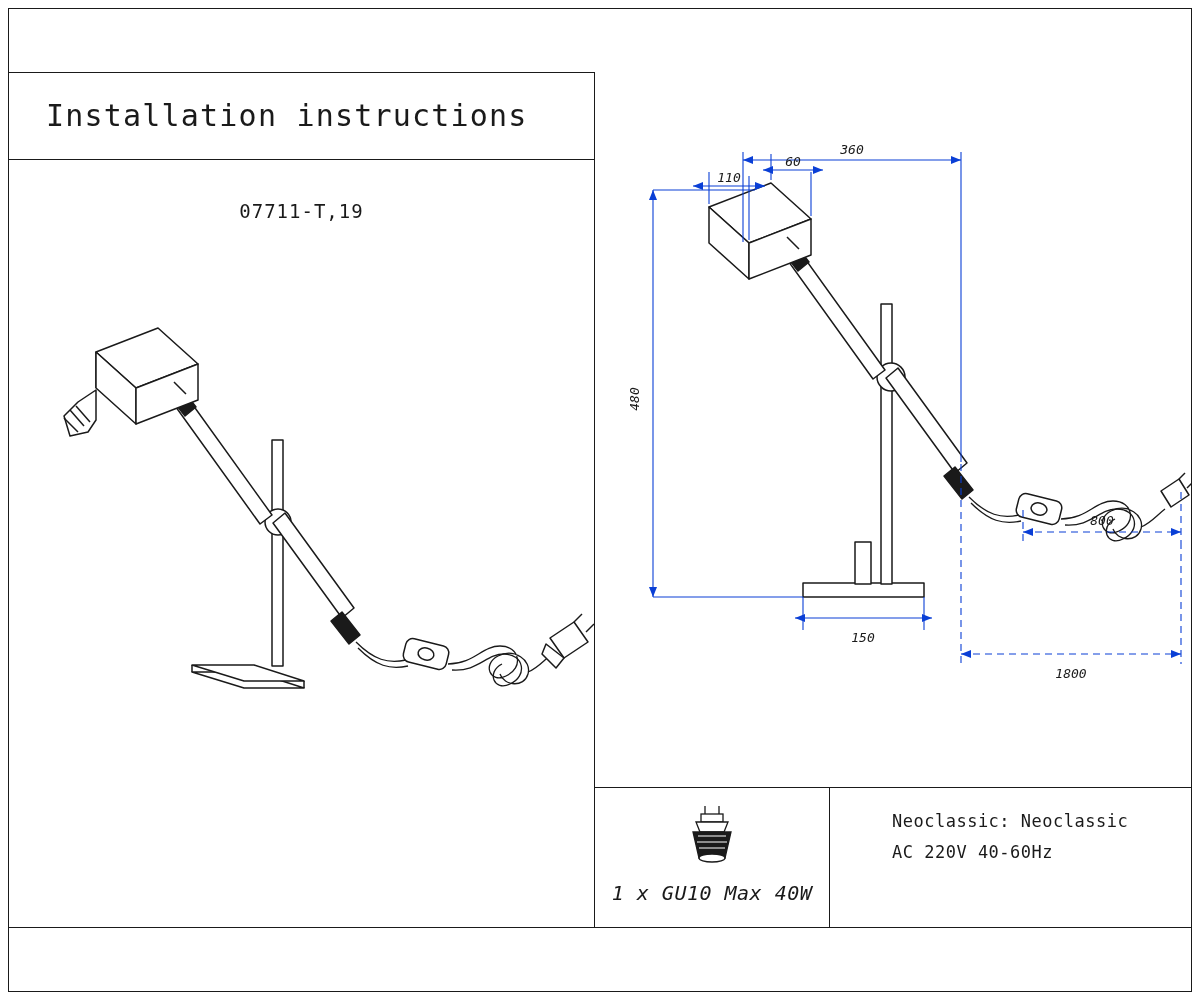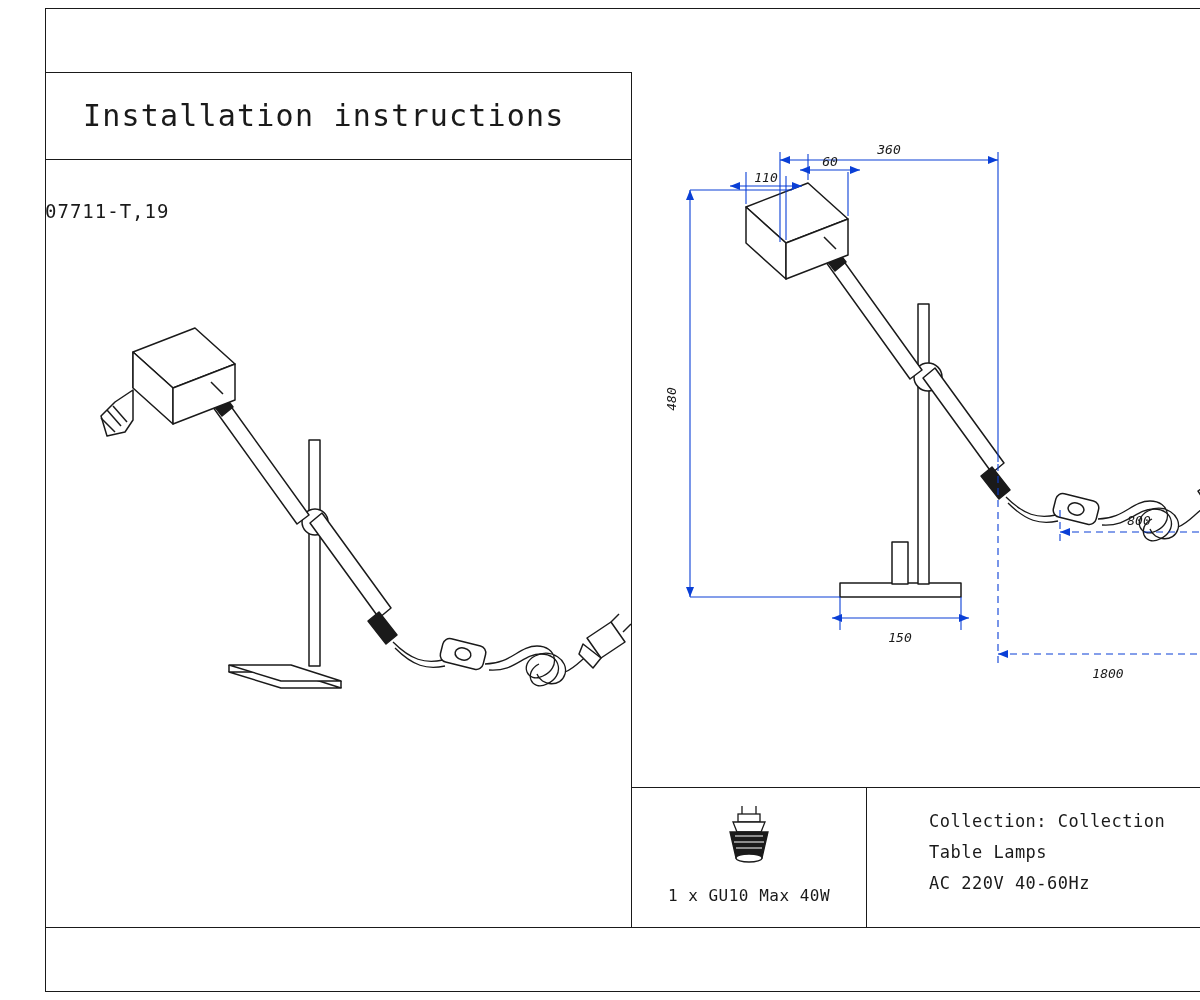--- a/index.html
+++ b/index.html
@@ -12,21 +12,20 @@
     height: 1000px;
     font-family: "DejaVu Sans Mono", monospace;
     color: #1a1a1a;
     overflow: hidden;
   }
   #sheet {
     position: relative;
     width: 978px;
     height: 1000px;
     box-sizing: border-box;
-    margin-left: 37px;
   }
   .frame {
     position: absolute;
     left: 8px;
     top: 8px;
     width: 1184px;
     height: 984px;
     border: 1.4px solid #1a1a1a;
     box-sizing: border-box;
   }
@@ -59,21 +58,21 @@
     font-size: 30px;
     letter-spacing: 1.2px;
     padding-left: 38px;
     white-space: nowrap;
   }
   .model-code {
     position: absolute;
     left: 8px;
     top: 200px;
     width: 587px;
-    text-align: left;
+    text-align: center;
     font-size: 19px;
     letter-spacing: 1px;
   }
   
   .right-top {
     position: absolute;
     left: 595px;
     top: 72px;
     width: 597px;
     height: 716px;
@@ -89,22 +88,23 @@
     height: 140px;
     border-right: 1.4px solid #1a1a1a;
     border-bottom: 1.4px solid #1a1a1a;
     box-sizing: border-box;
   }
   .bulb-caption {
     position: absolute;
     bottom: 22px;
     width: 100%;
     text-align: center;
-    font-size: 16px;
+    font-size: 20px;
     letter-spacing: 0.5px;
+    font-style: italic;
   }
   .spec-box {
     position: absolute;
     left: 830px;
     top: 788px;
     width: 362px;
     height: 140px;
     border-bottom: 1.4px solid #1a1a1a;
     box-sizing: border-box;
     padding: 18px 0 0 62px;
@@ -293,18 +293,17 @@
           <polygon points="9,30 47,30 41,56 15,56" fill="#1a1a1a" stroke="#1a1a1a"></polygon>
           <ellipse cx="28" cy="56" rx="13" ry="4" fill="#ffffff"></ellipse>
           <path d="M14,34 L42,34 M13,40 L43,40 M15,46 L41,46" stroke="#ffffff" stroke-width="1"></path>
         </g>
       </svg>
     </div>
     <div class="bulb-caption">1 x GU10 Max 40W</div>
   </div>
 
   <div class="spec-box">
-    <div class="spec-line">Collection: Collection</div>
-    <div class="spec-line">Table Lamps</div>
+    <div class="spec-line">Neoclassic: Neoclassic</div>
     <div class="spec-line">AC 220V   40-60Hz</div>
   </div>
 
 </div>
 
 </body></html>

